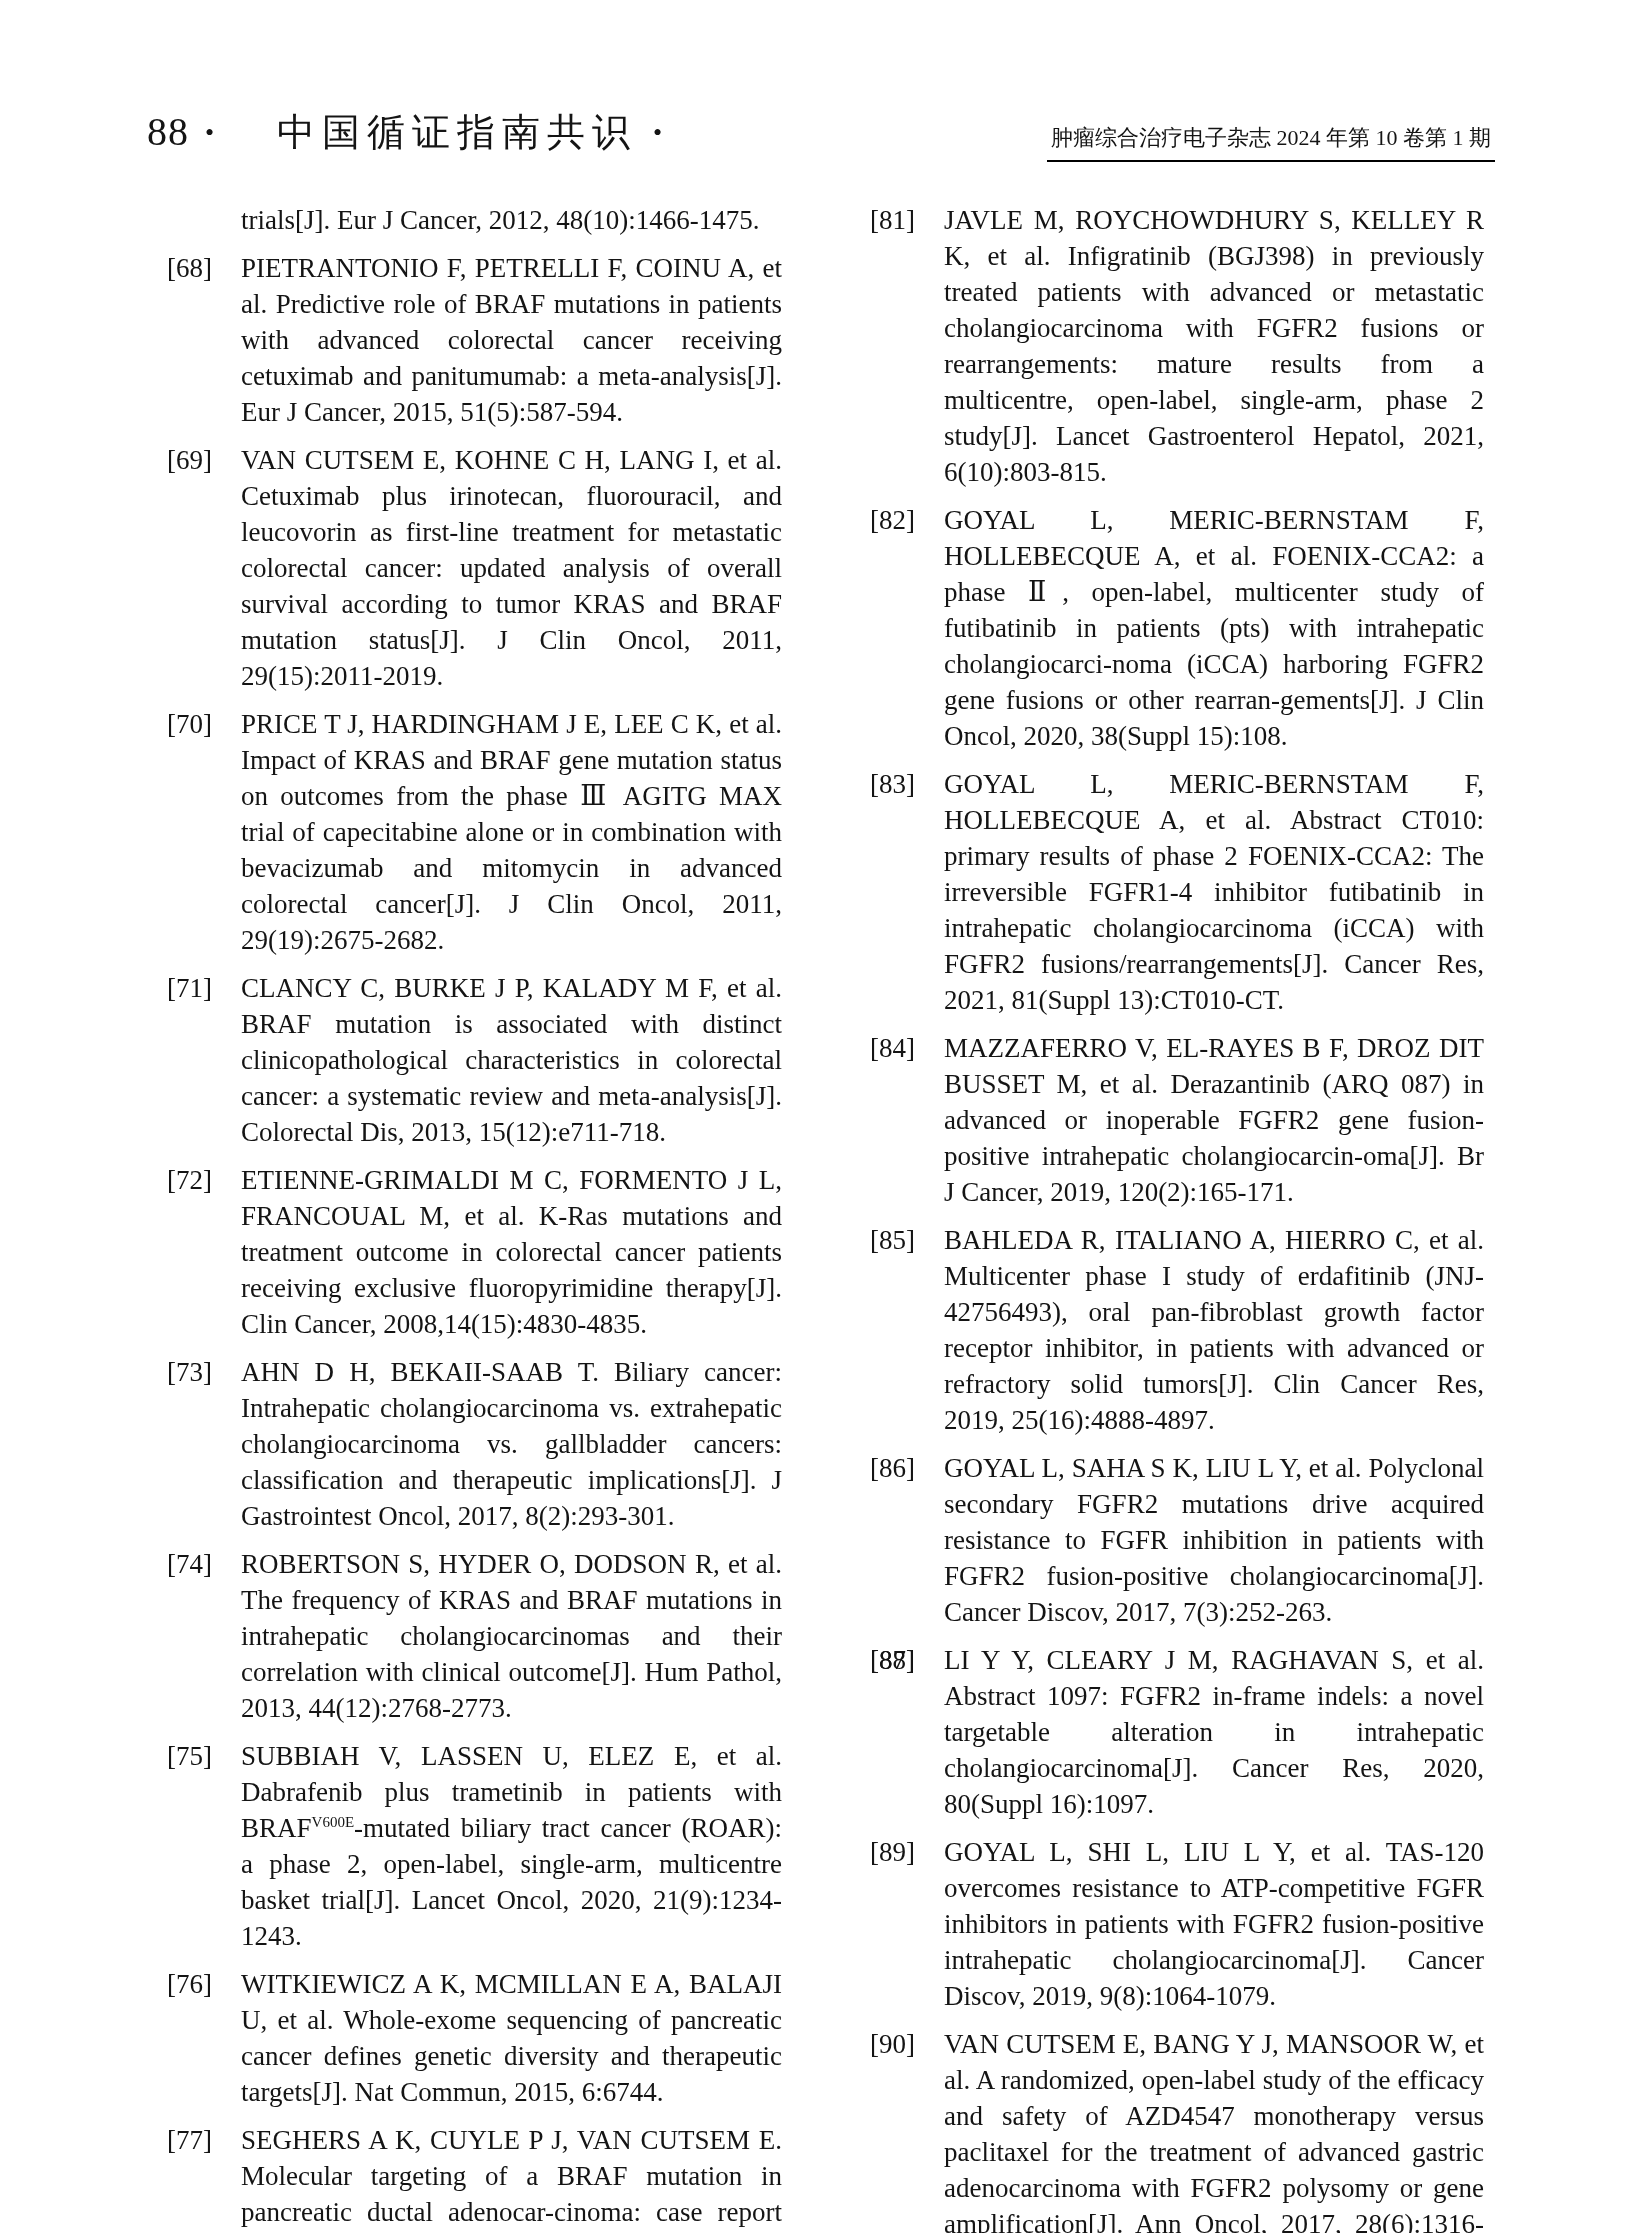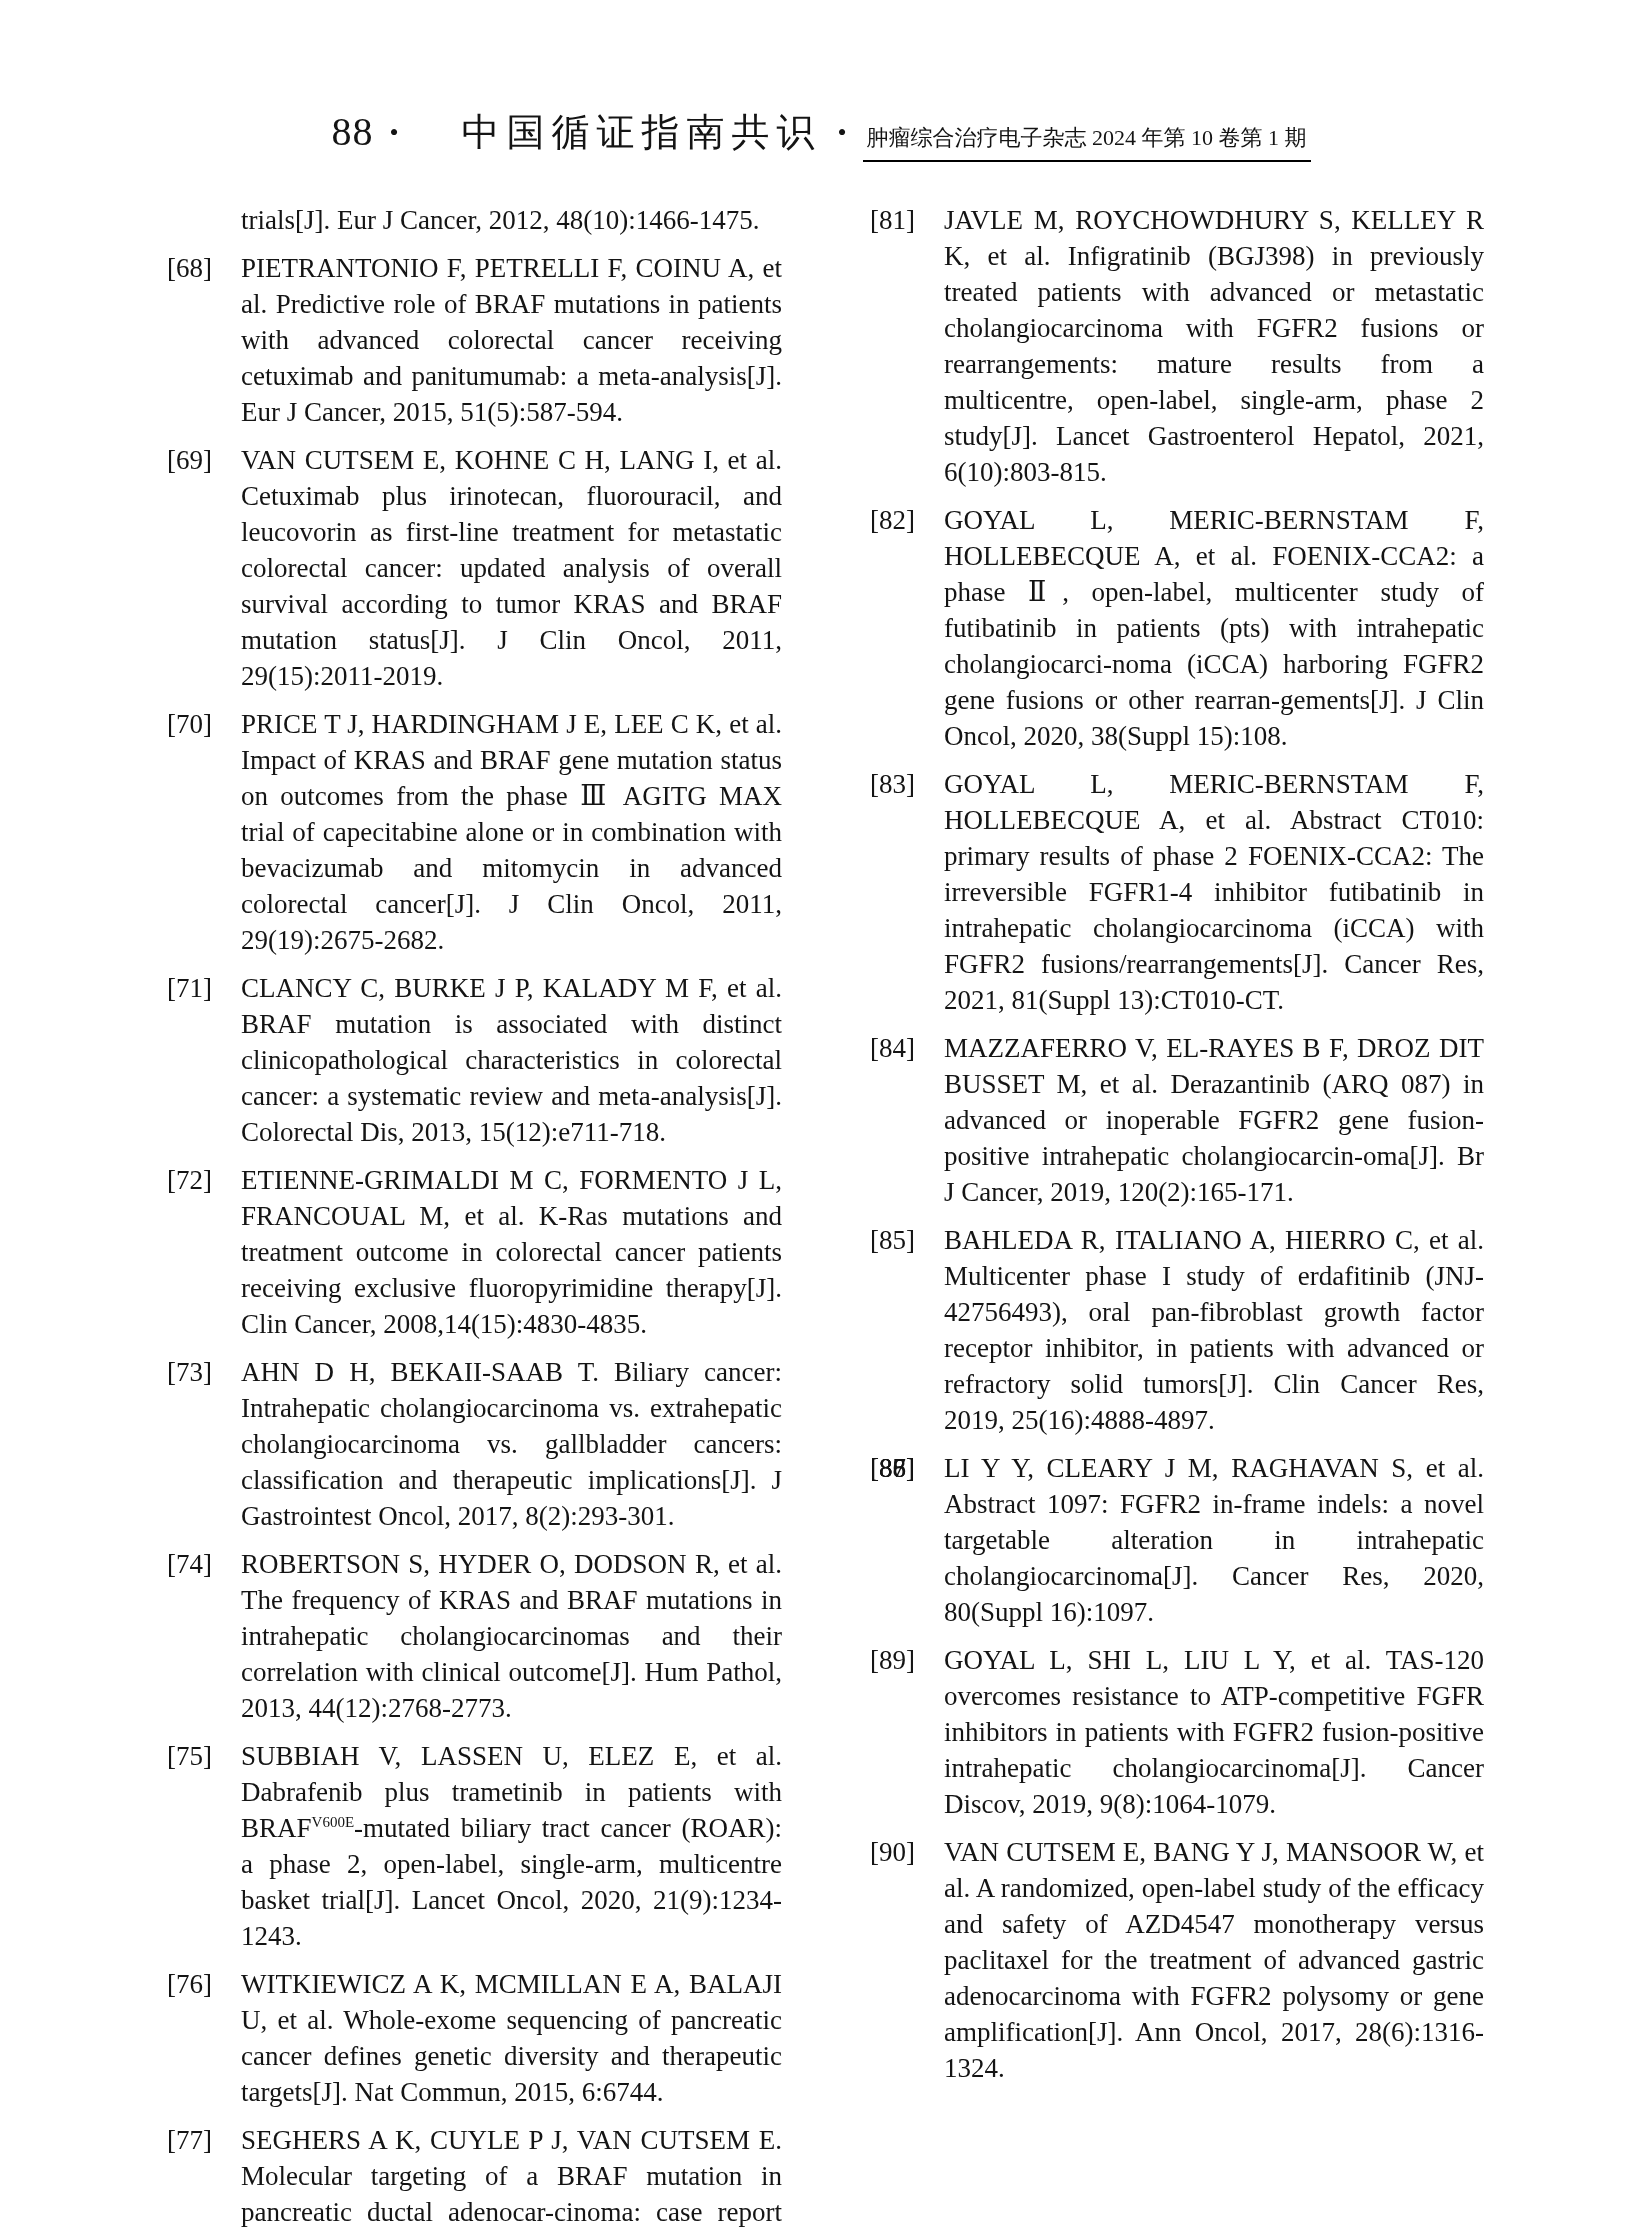--- a/index.html
+++ b/index.html
@@ -8,21 +8,21 @@
     background: #ffffff;
     color: #141414;
     font-family: "Liberation Serif", "DejaVu Serif", serif;
     position: relative;
     overflow: hidden;
   }
   .page-header {
     position: absolute;
     left: 147px; right: 151px; top: 107px;
     display: flex;
-    justify-content: center;
+    justify-content: space-between;
     align-items: baseline;
   }
   .header-left {
     display: flex;
     align-items: baseline;
     white-space: nowrap;
   }
   .page-num {
     font-size: 40px;
     letter-spacing: 1px;
@@ -154,20 +154,21 @@
   <p class="ref">
     <span class="ref-num">[84]</span>
     <span>MAZZAFERRO V, EL-RAYES B F, DROZ DIT BUSSET M, et al. Derazantinib (ARQ 087) in advanced or inoperable FGFR2 gene fusion-positive intrahepatic cholangiocarcin-oma[J]. Br J Cancer, 2019, 120(2):165-171.</span>
   </p>
   <p class="ref">
     <span class="ref-num">[85]</span>
     <span>BAHLEDA R, ITALIANO A, HIERRO C, et al. Multicenter phase I study of erdafitinib (JNJ-42756493), oral pan-fibroblast growth factor receptor inhibitor, in patients with advanced or refractory solid tumors[J]. Clin Cancer Res, 2019, 25(16):4888-4897.</span>
   </p>
   <p class="ref">
     <span class="ref-num">[86]</span>
+    <span>GOYAL L, SAHA S K, LIU L Y, et al. Polyclonal secondary FGFR2 mutations drive acquired resistance to FGFR inhibition in patients with FGFR2 fusion-positive cholangiocarcinoma[J]. Cancer Discov, 2017, 7(3):252-263.</span>
   </p>
   <p class="ref">
     <span class="ref-num">[87]</span>
   </p>
   <p class="ref">
     <span class="ref-num">[88]</span>
     <span>LI Y Y, CLEARY J M, RAGHAVAN S, et al. Abstract 1097: FGFR2 in-frame indels: a novel targetable alteration in intrahepatic cholangiocarcinoma[J]. Cancer Res, 2020, 80(Suppl 16):1097.</span>
   </p>
   <p class="ref">
     <span class="ref-num">[89]</span>

